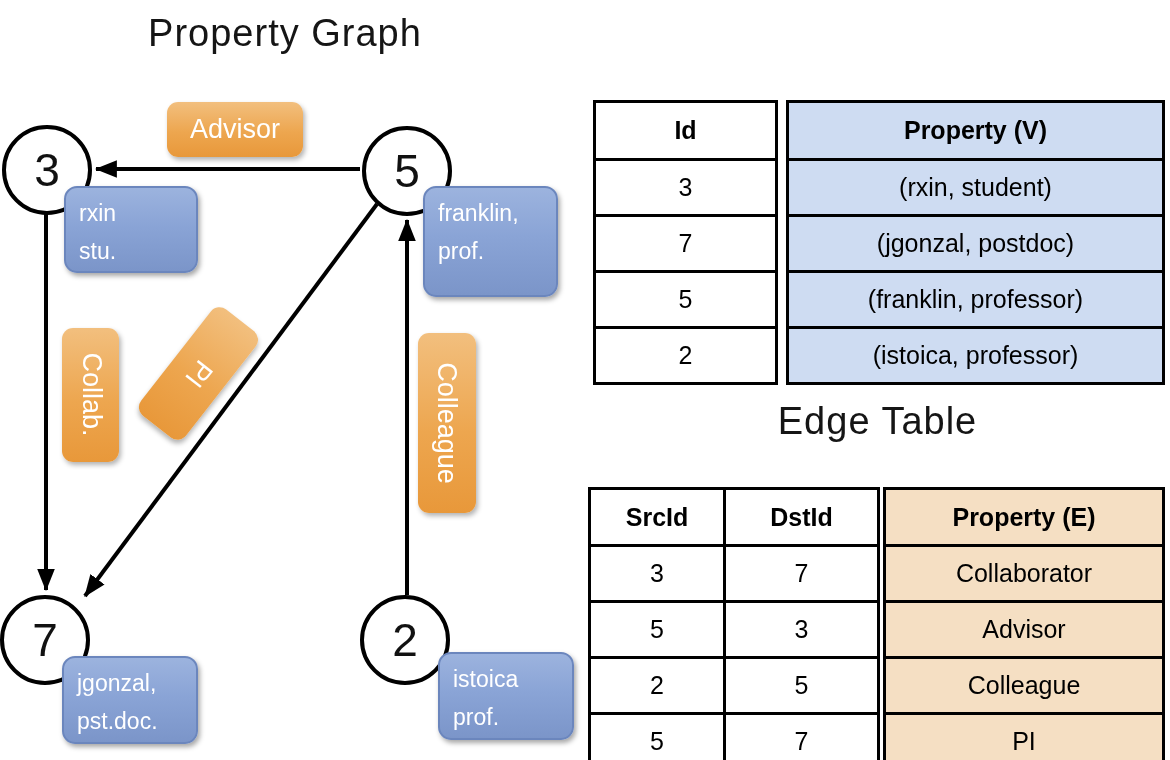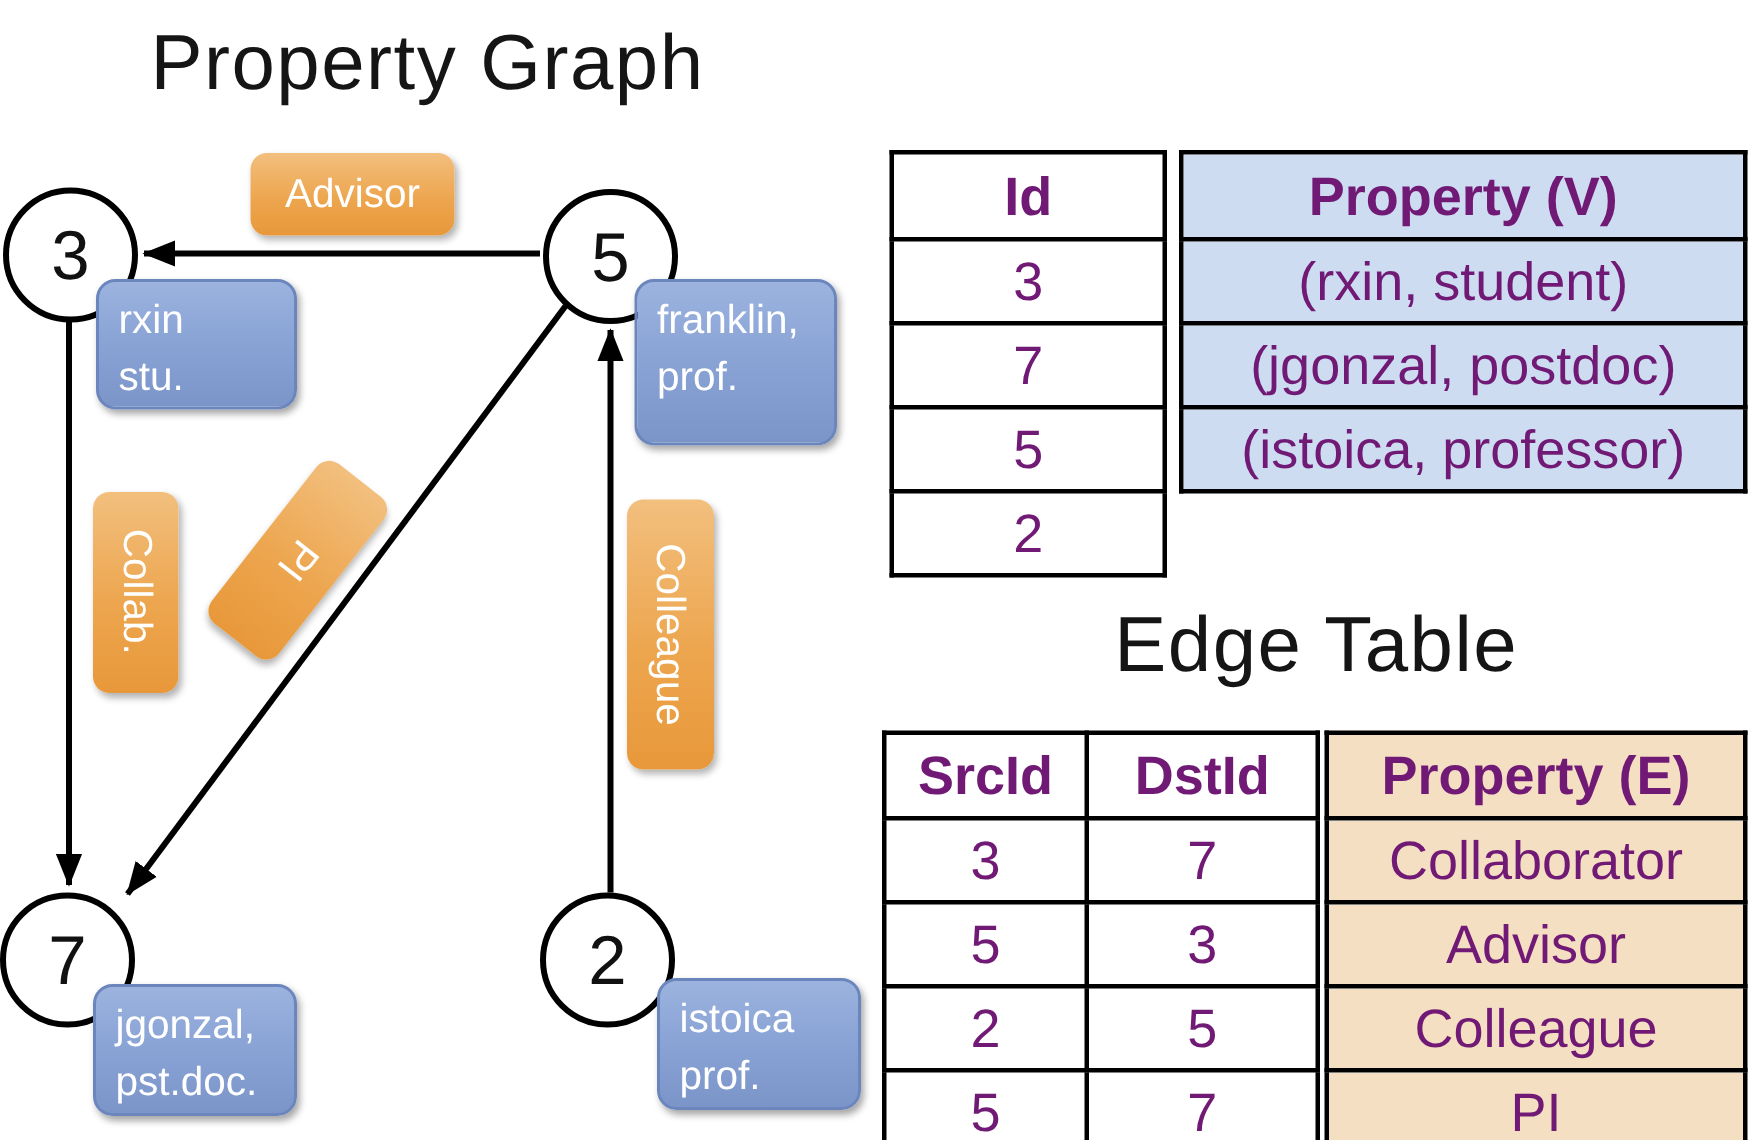--- a/index.html
+++ b/index.html
@@ -1,52 +1,52 @@
 <!DOCTYPE html>
 <html><head>
 <meta charset="utf-8">
 <style>
   html,body { margin:0; padding:0; background:#fff; }
   #stage {
     position:relative; width:1170px; height:760px; overflow:hidden;
     font-family:"Liberation Sans", sans-serif; color:#111; background:#fff;
   }
   .title {
-    position:absolute; text-align:center; font-size:52px; letter-spacing:1px;
+    position:absolute; text-align:center; font-size:38px; letter-spacing:1px;
     color:#151515; white-space:nowrap;
   }
   
   #edge-svg { position:absolute; left:0; top:0; z-index:1; }
   .node {
     position:absolute; width:82px; height:82px; border:4px solid #000;
     border-radius:50%; background:#fff; z-index:2;
     display:flex; align-items:center; justify-content:center;
     font-size:46px; color:#111;
   }
   .vprop {
     position:absolute; z-index:3; border-radius:13px;
     background:linear-gradient(180deg,#9cb3de 0%,#8aa4d6 45%,#7b95c9 100%);
     border:2px solid #6b86bd;
     box-shadow:2px 3px 5px rgba(0,0,0,0.35);
-    color:#fff; font-size:27px; line-height:38px;
+    color:#fff; font-size:23px; line-height:38px;
     padding:6px 16px 0 13px; box-sizing:border-box;
   }
   .elabel {
     position:absolute; z-index:3; border-radius:11px;
     background:linear-gradient(180deg,#f2bf7e 0%,#eda64f 55%,#e8983a 100%);
     box-shadow:2px 3px 5px rgba(0,0,0,0.3);
     color:#fff; font-size:27px;
   }
   .elabel .h { width:100%; height:100%; display:flex; align-items:center; justify-content:center; }
   .elabel .v { position:absolute; transform:rotate(90deg); text-align:center; white-space:nowrap; }
   
   table { position:absolute; border-collapse:collapse; table-layout:fixed; background:#fff; }
   table, td { border:3px solid #000; }
   td {
-    text-align:center; vertical-align:middle; font-size:36px; color:#701a75;
+    text-align:center; vertical-align:middle; font-size:25px; color:#000000;
     height:53px; padding:0; overflow:hidden; white-space:nowrap;
   }
   td.hdr { font-weight:bold; }
   .cell-blue { background:#cedcf2; }
   .cell-tan  { background:#f5dfc3; }
 </style>
 </head>
 <body>
 
 <div id="stage">
@@ -134,20 +134,23 @@
         <tr>
           <td class="hdr cell-blue" style="height:55px;">Property (V)</td>
         </tr>
     <tr>
           <td class="cell-blue">(rxin, student)</td>
         </tr>
     <tr>
           <td class="cell-blue">(jgonzal, postdoc)</td>
         </tr>
     <tr>
+          <td class="cell-blue">(franklin, professor)</td>
+        </tr>
+    <tr>
           <td class="cell-blue">(istoica, professor)</td>
         </tr>
   </tbody>
     </table>
 
   <table style="left:588px; top:487px; width:289px;">
     <colgroup>
         <col style="width:135px">
         <col style="width:154px">
       </colgroup>

